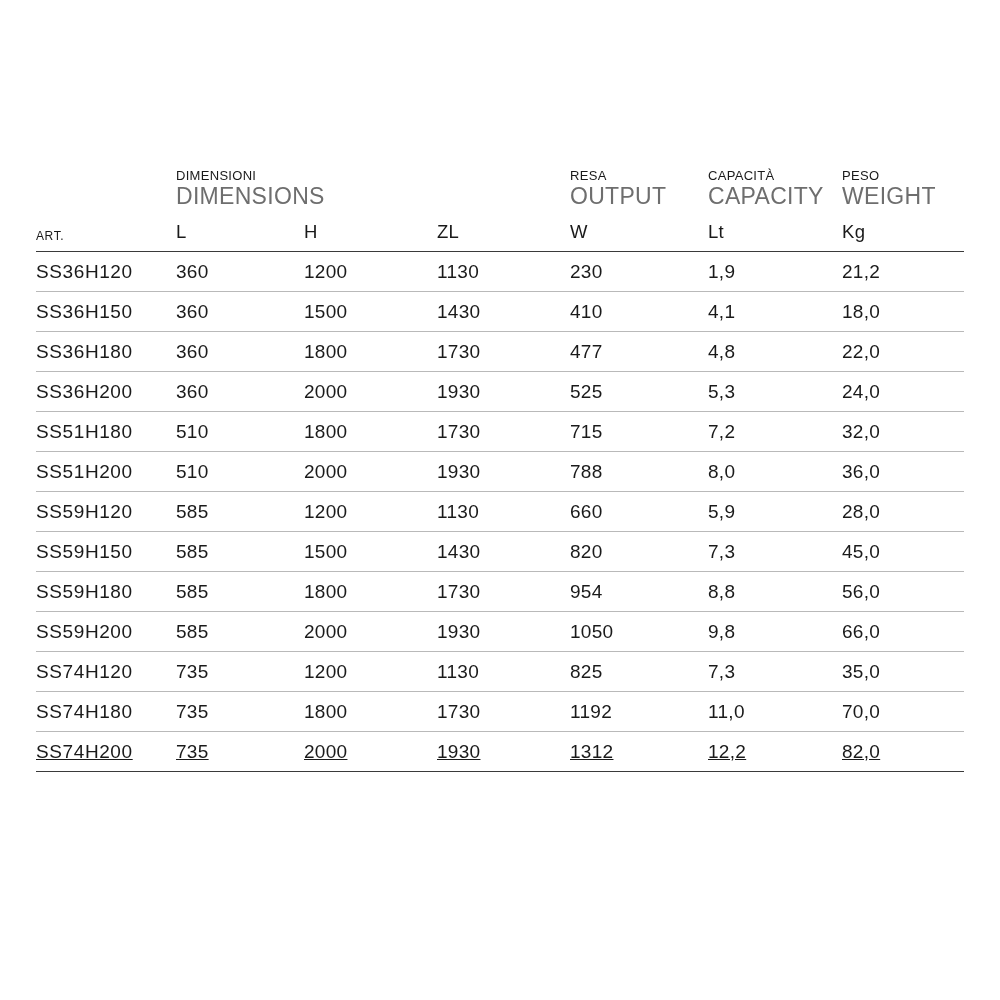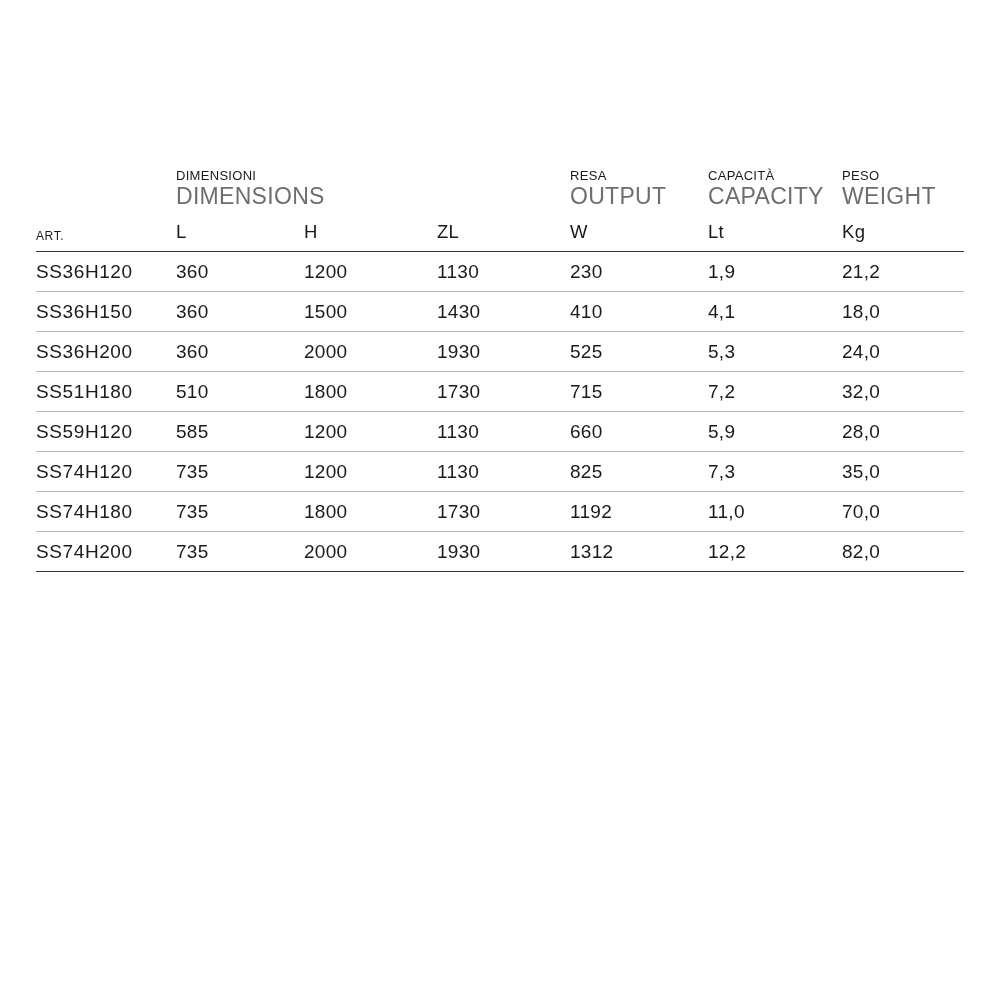--- a/index.html
+++ b/index.html
@@ -77,20 +77,21 @@
   .spec-table tbody td {
     font-size: 19px;
     color: #1a1a1a;
     padding: 9px 0 8px 0;
     border-bottom: 1px solid #b9b9b9;
     letter-spacing: 0.3px;
     white-space: nowrap;
   }
   .spec-table tbody tr:last-child td {
     border-bottom: 1.4px solid #3a3a3a;
+    text-decoration: underline;
   }
   .spec-table tbody td.art-cell {
     letter-spacing: 0.6px;
   }
   .pad-left { padding-left: 10px; }
 </style>
 </head>
 <body>
 
 <div class="sheet">
@@ -147,45 +148,90 @@
         <tr>
           <td class="pad-left art-cell">SS36H150</td>
           <td class="pad-left">360</td>
           <td class="pad-left">1500</td>
           <td class="pad-left">1430</td>
           <td class="pad-left">410</td>
           <td class="pad-left">4,1</td>
           <td class="pad-left">18,0</td>
         </tr>
         <tr>
+          <td class="pad-left art-cell">SS36H180</td>
+          <td class="pad-left">360</td>
+          <td class="pad-left">1800</td>
+          <td class="pad-left">1730</td>
+          <td class="pad-left">477</td>
+          <td class="pad-left">4,8</td>
+          <td class="pad-left">22,0</td>
+        </tr>
+        <tr>
           <td class="pad-left art-cell">SS36H200</td>
           <td class="pad-left">360</td>
           <td class="pad-left">2000</td>
           <td class="pad-left">1930</td>
           <td class="pad-left">525</td>
           <td class="pad-left">5,3</td>
           <td class="pad-left">24,0</td>
         </tr>
         <tr>
           <td class="pad-left art-cell">SS51H180</td>
           <td class="pad-left">510</td>
           <td class="pad-left">1800</td>
           <td class="pad-left">1730</td>
           <td class="pad-left">715</td>
           <td class="pad-left">7,2</td>
           <td class="pad-left">32,0</td>
+        </tr>
+        <tr>
+          <td class="pad-left art-cell">SS51H200</td>
+          <td class="pad-left">510</td>
+          <td class="pad-left">2000</td>
+          <td class="pad-left">1930</td>
+          <td class="pad-left">788</td>
+          <td class="pad-left">8,0</td>
+          <td class="pad-left">36,0</td>
         </tr>
         <tr>
           <td class="pad-left art-cell">SS59H120</td>
           <td class="pad-left">585</td>
           <td class="pad-left">1200</td>
           <td class="pad-left">1130</td>
           <td class="pad-left">660</td>
           <td class="pad-left">5,9</td>
           <td class="pad-left">28,0</td>
+        </tr>
+        <tr>
+          <td class="pad-left art-cell">SS59H150</td>
+          <td class="pad-left">585</td>
+          <td class="pad-left">1500</td>
+          <td class="pad-left">1430</td>
+          <td class="pad-left">820</td>
+          <td class="pad-left">7,3</td>
+          <td class="pad-left">45,0</td>
+        </tr>
+        <tr>
+          <td class="pad-left art-cell">SS59H180</td>
+          <td class="pad-left">585</td>
+          <td class="pad-left">1800</td>
+          <td class="pad-left">1730</td>
+          <td class="pad-left">954</td>
+          <td class="pad-left">8,8</td>
+          <td class="pad-left">56,0</td>
+        </tr>
+        <tr>
+          <td class="pad-left art-cell">SS59H200</td>
+          <td class="pad-left">585</td>
+          <td class="pad-left">2000</td>
+          <td class="pad-left">1930</td>
+          <td class="pad-left">1050</td>
+          <td class="pad-left">9,8</td>
+          <td class="pad-left">66,0</td>
         </tr>
         <tr>
           <td class="pad-left art-cell">SS74H120</td>
           <td class="pad-left">735</td>
           <td class="pad-left">1200</td>
           <td class="pad-left">1130</td>
           <td class="pad-left">825</td>
           <td class="pad-left">7,3</td>
           <td class="pad-left">35,0</td>
         </tr>

